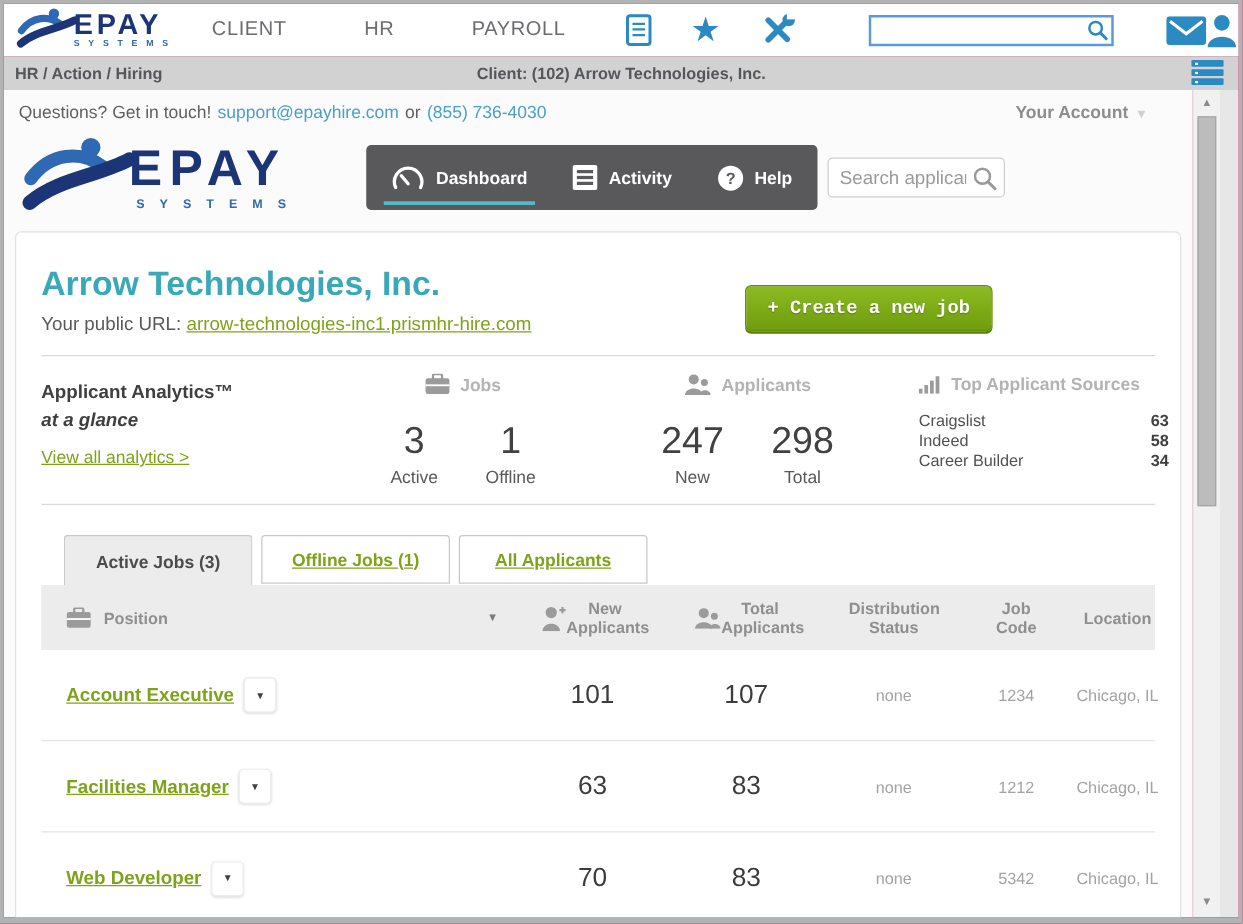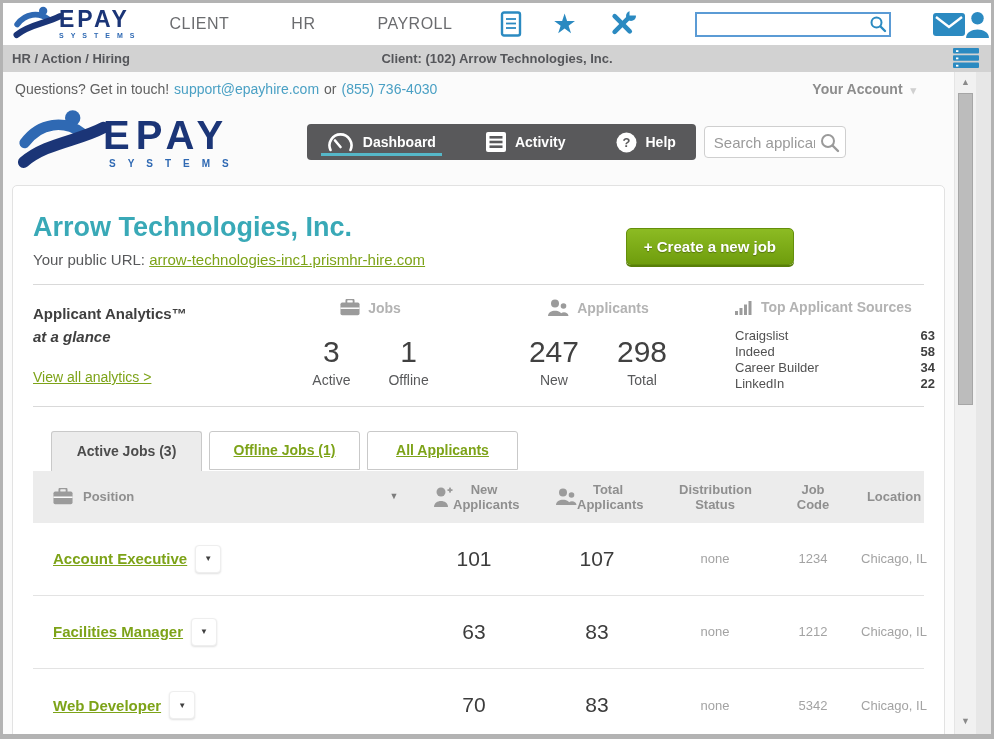--- a/index.html
+++ b/index.html
@@ -45,45 +45,45 @@
   .contact-msg{ margin-right:5px;}
   .contact-or{ margin:0 5px;}
   .your-account{ margin-left:auto; margin-right:26px; font-size:14px; font-weight:bold; color:#8d8d8d; cursor:pointer;}
   .your-account .caret{ color:#d0d0d0; font-size:11px; margin-left:4px;}
   
   .brandrow{ display:flex; align-items:center; padding:6px 14px 12px 14px; height:80px;}
   .logo-lg{ display:flex; align-items:flex-start;}
   .logo-lg .logo-text{ margin-left:-10px; margin-top:8px;}
   .wordmark-lg{ font-size:40px; font-weight:bold; color:#1b3577; letter-spacing:6px; line-height:38px;}
   .tagline-lg{ font-size:10px; color:#2f69b3; letter-spacing:12px; font-weight:bold; margin-top:4px; padding-left:6px;}
-  .mainnav{ margin-left:66px; height:36px; background:#59595b; border-radius:4px; display:flex; align-items:center; padding:0 14px; gap:38px;}
+  .mainnav{ margin-left:52px; height:52px; background:#59595b; border-radius:4px; display:flex; align-items:center; padding:0 14px; gap:24px;}
   .nav-item{ display:flex; align-items:center; gap:9px; color:#fff; font-size:14px; font-weight:bold; height:100%; position:relative; padding:0 6px; cursor:pointer;}
   .nav-item.active::after{ content:""; position:absolute; left:0; right:0; bottom:4px; height:3px; background:#55b7c8;}
   .nav-search{ margin-left:8px; position:relative;}
   .nav-search input{ width:142px; height:32px; border:1px solid #cfcfcf; border-radius:4px; padding:0 30px 0 9px; font-size:15px; color:#9a9a9a; background:#fff; outline:none;}
   .nav-search input::placeholder{ color:#9a9a9a;}
   .nav-search .mag{ position:absolute; right:6px; top:7px;}
   
   .card{ margin:0 9px; background:#fff; border:1px solid #e2e2e2; border-radius:5px; padding:0 20px; height:560px; overflow:hidden; position:relative;}
   .company{ margin-top:26px; font-size:27px; font-weight:bold; color:#39a9b7;}
   .url-row{ margin-top:8px; font-size:15px; color:#58595b;}
   .url-row a{ color:#7da318; cursor:pointer;}
   .create-btn{
     position:absolute; right:150px; top:42px; padding:9px 17px;
     background:linear-gradient(#8cbb23,#6f9d0d); border:1px solid #648f0b; border-radius:5px;
     color:#fff; font-size:15px; font-weight:bold; text-shadow:0 1px 1px rgba(0,0,0,.3);
-    box-shadow:0 2px 0 #587f08; cursor:pointer; font-family:Liberation Sans, sans-serif;
+    box-shadow:0 2px 0 #587f08; cursor:pointer; font-family:Liberation Mono, monospace;
   }
   .hdiv{ border:none; border-top:1px solid #d9d9d9; margin-top:16px;}
   
   .analytics{ display:grid; grid-template-columns:235px 205px 250px 1fr; padding:12px 0 10px 0;}
   .an-left{ padding-top:8px;}
   .an-title{ font-size:15px; font-weight:bold; color:#3f3f3f;}
   .an-sub{ font-size:15px; font-weight:bold; font-style:italic; color:#3f3f3f; margin-top:6px;}
-  .an-link{ display:inline-block; margin-top:24px; font-size:14px; color:#7da318; text-decoration:underline; cursor:pointer;}
+  .an-link{ display:inline-block; margin-top:12px; font-size:14px; color:#7da318; text-decoration:underline; cursor:pointer;}
   .stat-group{ text-align:center; padding-top:2px;}
   .stat-head{ display:inline-flex; align-items:center; gap:8px; font-size:14px; font-weight:bold; color:#b3b3b3;}
   .stat-nums{ display:flex; justify-content:center; gap:38px; margin-top:16px;}
   .stat-num .val{ font-size:30px; font-weight:300; color:#414141; line-height:32px;}
   .stat-num .lbl{ font-size:14px; color:#58595b; margin-top:4px;}
   .sources{ padding-top:2px; padding-left:12px;}
   .src-head{ display:inline-flex; align-items:center; gap:9px; font-size:14px; font-weight:bold; color:#b3b3b3;}
   .src-list{ margin-top:9px; width:200px;}
   .src-row{ display:flex; justify-content:space-between; font-size:13px; line-height:16px; color:#515151;}
   .src-row .cnt{ font-weight:bold; color:#3f3f3f;}
@@ -350,24 +350,20 @@
                 <span class="cnt">63</span>
               </div>
               <div class="src-row">
                 <span>Indeed</span>
                 <span class="cnt">58</span>
               </div>
               <div class="src-row">
                 <span>Career Builder</span>
                 <span class="cnt">34</span>
               </div>
-              <div class="src-row">
-                <span>LinkedIn</span>
-                <span class="cnt">22</span>
-              </div>
             </div>
           </div>
         </div>
 
         <hr class="hdiv" style="margin-top:4px;">
 
         <div class="tabs">
           <div class="tab active">
             <span>Active Jobs (3)</span>
           </div>

